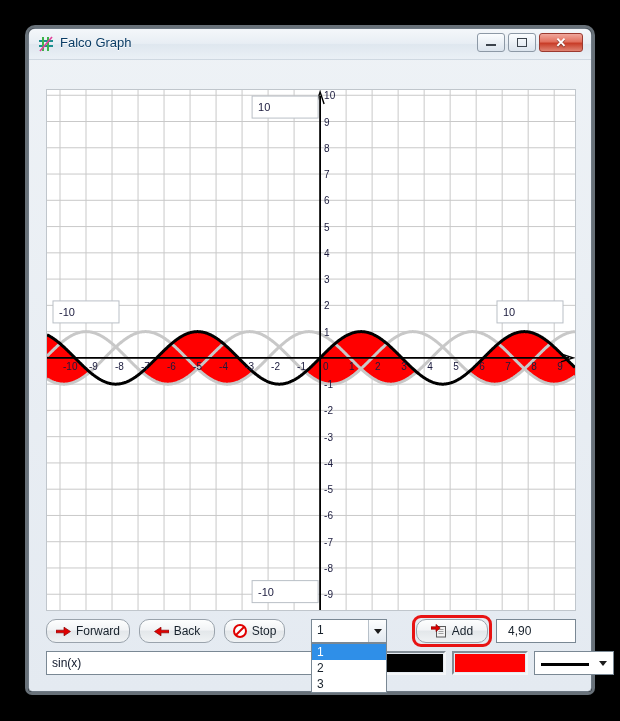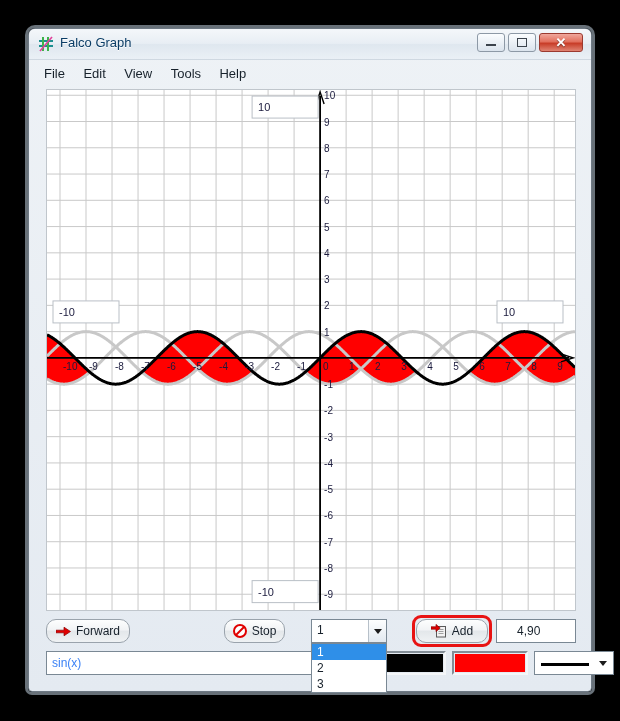--- a/index.html
+++ b/index.html
@@ -77,33 +77,33 @@
   #dropdown-list{
     position:absolute;left:265px;top:24px;width:76px;
     border:1px solid #7a8894;background:#fff;box-sizing:border-box;z-index:40;
   }
   .dd-opt{font-size:12px;padding:1px 5px;color:#17212b;cursor:default;}
   .dd-opt.sel{background:#2f8fe8;color:#fff;}
 
   #value-field{
     position:absolute;left:450px;top:0;width:80px;height:24px;
     border:1px solid #7a8894;background:#fff;box-sizing:border-box;
-    font-size:12px;color:#17212b;padding:4px 0 0 20px;
+    font-size:12px;color:#17212b;padding:4px 0 0 11px;
   }
 
   #addbox-highlight{
     position:absolute;left:366px;top:-4px;width:80px;height:32px;
     border:3px solid #e81313;border-radius:9px;box-sizing:border-box;z-index:30;pointer-events:none;
   }
 
   #bottombar{position:absolute;left:17px;top:622px;width:530px;height:26px;}
   #formula-field{
     position:absolute;left:0;top:0;width:315px;height:24px;
     border:1px solid #7a8894;background:#fff;box-sizing:border-box;
-    font-size:12px;color:#3b82f6;padding:4px 0 0 5px;
+    font-size:12px;color:#0f172a;padding:4px 0 0 5px;
   }
   .swatch{
     position:absolute;top:0;height:24px;box-sizing:border-box;
     border-top:2px solid #838d96;border-left:2px solid #838d96;
     border-right:2px solid #f4f6f8;border-bottom:2px solid #f4f6f8;
     padding:1px;
   }
   .swatch > i{display:block;width:100%;height:100%;}
   #swatch-primary{left:324px;width:76px;}
   #swatch-secondary{left:406px;width:76px;}
@@ -140,27 +140,20 @@
           <div class="maxglyph"></div>
         </div>
     </div>
     <div class="wbtn" id="btn-close">
       <div class="wglyph">
         <span class="closeglyph">✕</span>
       </div>
     </div>
   </div>
 
-  <div id="menubar">
-    <span class="menu-item">File</span>
-    <span class="menu-item">Edit</span>
-    <span class="menu-item">View</span>
-    <span class="menu-item">Tools</span>
-    <span class="menu-item">Help</span>
-  </div>
 
   <div id="graph-panel">
     <svg id="graph-svg" width="528" height="520" viewBox="0 0 528 520">
       <defs>
         <clipPath id="plotclip">
             <rect x="0" y="0" width="528" height="520"></rect>
           </clipPath>
       </defs>
       <g id="gridlines">
           <line x1="13.004926108374383" y1="0" x2="13.004926108374383" y2="520" stroke="#c9c9c9" stroke-width="1"></line>
@@ -287,20 +280,26 @@
 
   <div id="toolbar">
 
     <div class="tbtn" id="btn-forward">
       <svg width="15" height="11" viewBox="0 0 15 11">
         <path d="M0 4.2 H8 V1.2 L14.5 5.5 L8 9.8 V6.8 H0 Z" fill="#e00000" stroke="#8a0000" stroke-width=".7"></path>
       </svg>
       <span>Forward</span>
     </div>
 
+    <div class="tbtn" id="btn-back">
+      <svg width="15" height="11" viewBox="0 0 15 11">
+        <path d="M15 4.2 H7 V1.2 L0.5 5.5 L7 9.8 V6.8 H15 Z" fill="#e00000" stroke="#8a0000" stroke-width=".7"></path>
+      </svg>
+      <span>Back</span>
+    </div>
 
     <div class="tbtn" id="btn-stop">
       <svg width="14" height="14" viewBox="0 0 14 14">
         <circle cx="7" cy="7" r="6" fill="#fff" stroke="#e00000" stroke-width="2"></circle>
         <line x1="3" y1="11" x2="11" y2="3" stroke="#e00000" stroke-width="2"></line>
       </svg>
       <span>Stop</span>
     </div>
 
     <div id="combo-series">

